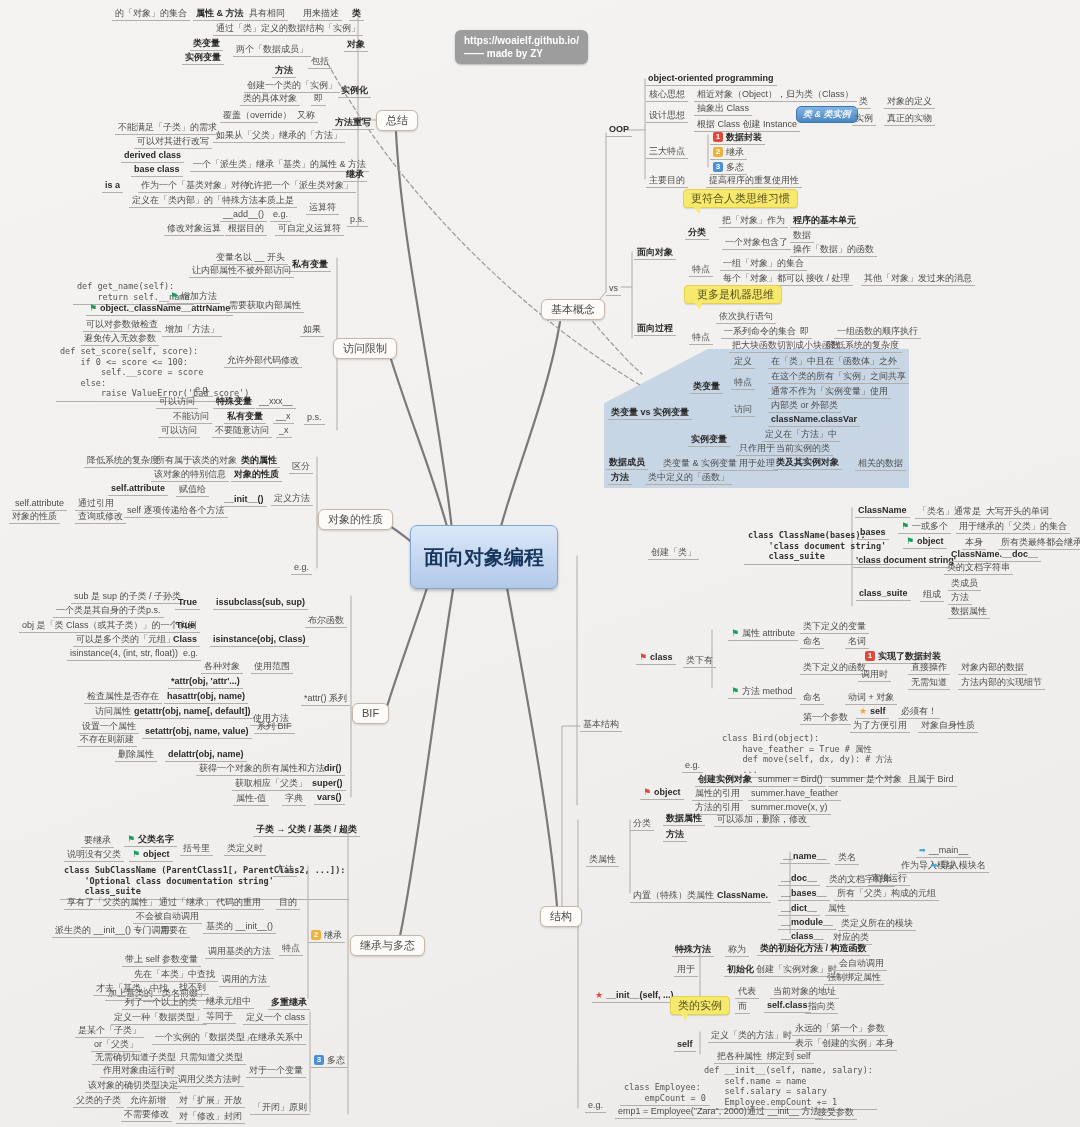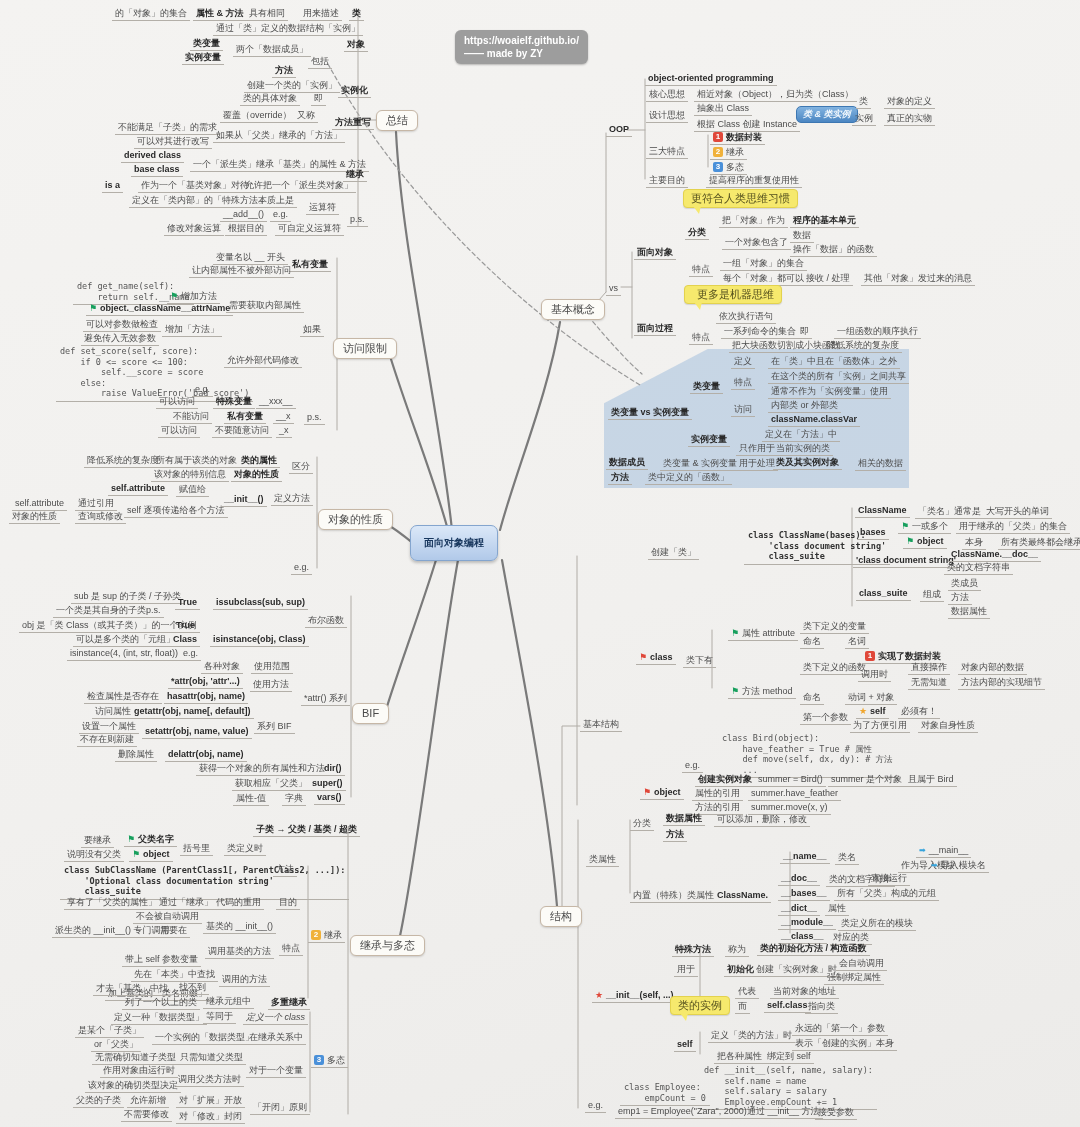--- a/index.html
+++ b/index.html
@@ -1,21 +1,21 @@
 <!DOCTYPE html>
 <html><head>
 <meta charset="utf-8">
 <style>
   html,body{margin:0;padding:0;background:#e9e8e6;font-family:"Liberation Sans","DejaVu Sans",sans-serif}
   #map{position:relative;width:1080px;height:1127px;overflow:hidden;background:linear-gradient(160deg,#f4f3f1 0%,#f1f0ee 55%,#ecebe9 100%)}
   #edges{position:absolute;left:0;top:0;z-index:1;pointer-events:none}
   .nd{position:absolute;z-index:2;white-space:nowrap;font-size:9px;line-height:11px;color:#4c4c4c;padding:0 3px 1px;border-bottom:1px solid #b3afa8}
   .b{font-weight:bold;color:#2a2a2a}
   .m{z-index:3;font-size:11px;line-height:13px;color:#4a4a4a;background:#fcfbf7;border:1px solid #c6b7a6;border-radius:6px;padding:3px 9px;box-shadow:0 1px 2px rgba(0,0,0,.15)}
-  .c{z-index:4;font-size:10px;line-height:18px;font-weight:bold;color:#17365d;background:linear-gradient(#dbe8f8,#b1c9e9);border:1px solid #84a5ce;border-bottom:1px solid #84a5ce;border-radius:7px;padding:8px 13px;box-shadow:0 2px 3px rgba(0,0,0,.22)}
+  .c{z-index:4;font-size:20px;line-height:18px;font-weight:bold;color:#17365d;background:linear-gradient(#dbe8f8,#b1c9e9);border:1px solid #84a5ce;border-bottom:1px solid #84a5ce;border-radius:7px;padding:22px 13px;box-shadow:0 2px 3px rgba(0,0,0,.22)}
   .bl{font-size:9px;font-style:italic;font-weight:bold;color:#f2f8fd;background:linear-gradient(#82b3e0,#4b86c2);border:1px solid #3d77b2;border-bottom:1px solid #3d77b2;border-radius:5px;padding:2px 6px}
   .h{font-size:11px;line-height:13px;color:#55511e;background:#f6e96d;border:1px solid #e3d24e;border-bottom:1px solid #e3d24e;border-radius:4px;padding:2px 7px;box-shadow:0 1px 1px rgba(0,0,0,.12)}
   .h::after{content:"";position:absolute;left:9px;bottom:-7px;width:0;height:0;border-left:6px solid transparent;border-right:2px solid transparent;border-top:8px solid #f6e96d}
   .cd{font-family:"DejaVu Sans Mono","Liberation Mono",monospace;font-size:8.5px;line-height:10.5px;margin:0;color:#555;padding:0 4px 2px;border-bottom:1px solid #b3afa8;white-space:pre}
   .cdb{font-weight:bold;color:#333}
   .poly{z-index:0;border:none;padding:0;background:rgba(164,192,221,.55);clip-path:polygon(0 39%,34% 0,100% 0,100% 100%,0 100%)}
   .wm{position:absolute;z-index:5;left:455px;top:30px;background:#9d9d9d;color:#fff;font-weight:bold;font-size:10px;line-height:13px;border-radius:6px;padding:4px 9px;box-shadow:0 1px 2px rgba(0,0,0,.25)}
   .ic{display:inline-block;margin-right:3px}
   .ic-gf{color:#18a05e;font-size:9px}
   .ic-rf{color:#e0483a;font-size:9px}
@@ -167,21 +167,21 @@
     <div class="nd b" style="left: 173px; top: 620px;"><span>True</span></div>
     <div class="nd " style="left: 73px; top: 634px;"><span>可以是多个类的「元组」</span></div>
     <div class="nd b" style="left: 170px; top: 634px;"><span>Class</span></div>
     <div class="nd b" style="left: 210px; top: 634px;"><span>isinstance(obj, Class)</span></div>
     <div class="nd " style="left: 305px; top: 615px;"><span>布尔函数</span></div>
     <div class="nd " style="left: 67px; top: 648px;"><span>isinstance(4, (int, str, float))</span></div>
     <div class="nd " style="left: 180px; top: 648px;"><span>e.g.</span></div>
     <div class="nd " style="left: 201px; top: 661px;"><span>各种对象</span></div>
     <div class="nd " style="left: 251px; top: 661px;"><span>使用范围</span></div>
     <div class="nd b" style="left: 168px; top: 676px;"><span>*attr(obj, 'attr'...)</span></div>
-    <div class="nd " style="left: 250px; top: 679px;"><span>使用方法</span></div>
+    <div class="nd " style="left: 250px; top: 713px;"><span>使用方法</span></div>
     <div class="nd " style="left: 84px; top: 691px;"><span>检查属性是否存在</span></div>
     <div class="nd b" style="left: 164px; top: 691px;"><span>hasattr(obj, name)</span></div>
     <div class="nd " style="left: 301px; top: 693px;"><span>*attr() 系列</span></div>
     <div class="nd " style="left: 92px; top: 706px;"><span>访问属性</span></div>
     <div class="nd b" style="left: 131px; top: 706px;"><span>getattr(obj, name[, default])</span></div>
     <div class="nd " style="left: 79px; top: 721px;"><span>设置一个属性</span></div>
     <div class="nd b" style="left: 142px; top: 726px;"><span>setattr(obj, name, value)</span></div>
     <div class="nd " style="left: 254px; top: 721px;"><span>系列 BIF</span></div>
     <div class="nd " style="left: 77px; top: 734px;"><span>不存在则新建</span></div>
     <div class="nd " style="left: 115px; top: 749px;"><span>删除属性</span></div>
@@ -220,21 +220,21 @@
     <div class="nd " style="left: 308px; top: 930px;"><span class="ic ic-n2">2</span><span>继承</span></div>
     <div class="nd " style="left: 131px; top: 969px;"><span>先在「本类」中查找</span></div>
     <div class="nd " style="left: 219px; top: 974px;"><span>调用的方法</span></div>
     <div class="nd " style="left: 93px; top: 983px;"><span>才去「基类」中找</span></div>
     <div class="nd " style="left: 176px; top: 982px;"><span>找不到</span></div>
     <div class="nd " style="left: 122px; top: 997px;"><span>列了一个以上的类</span></div>
     <div class="nd " style="left: 203px; top: 996px;"><span>继承元组中</span></div>
     <div class="nd b" style="left: 268px; top: 997px;"><span>多重继承</span></div>
     <div class="nd " style="left: 111px; top: 1012px;"><span>定义一种「数据类型」</span></div>
     <div class="nd " style="left: 203px; top: 1011px;"><span>等同于</span></div>
-    <div class="nd " style="left: 243px; top: 1012px; font-style: italic;"><span>定义一个 class</span></div>
+    <div class="nd " style="left: 243px; top: 1012px;"><span>定义一个 class</span></div>
     <div class="nd " style="left: 75px; top: 1025px;"><span>是某个「子类」</span></div>
     <div class="nd " style="left: 152px; top: 1032px;"><span>一个实例的「数据类型」</span></div>
     <div class="nd " style="left: 246px; top: 1032px;"><span>在继承关系中</span></div>
     <div class="nd " style="left: 91px; top: 1039px;"><span>or「父类」</span></div>
     <div class="nd " style="left: 92px; top: 1052px;"><span>无需确切知道子类型</span></div>
     <div class="nd " style="left: 177px; top: 1052px;"><span>只需知道父类型</span></div>
     <div class="nd " style="left: 100px; top: 1065px;"><span>作用对象由运行时</span></div>
     <div class="nd " style="left: 175px; top: 1074px;"><span>调用父类方法时</span></div>
     <div class="nd " style="left: 246px; top: 1065px;"><span>对于一个变量</span></div>
     <div class="nd " style="left: 85px; top: 1080px;"><span>该对象的确切类型决定</span></div>

